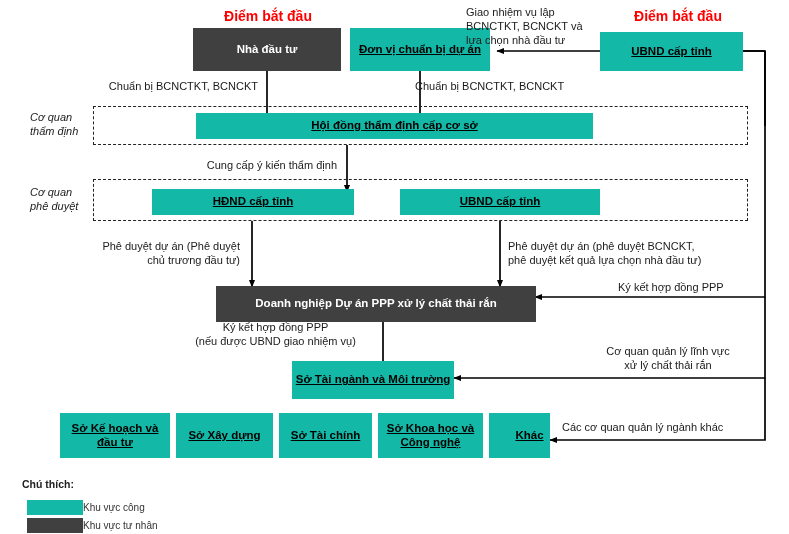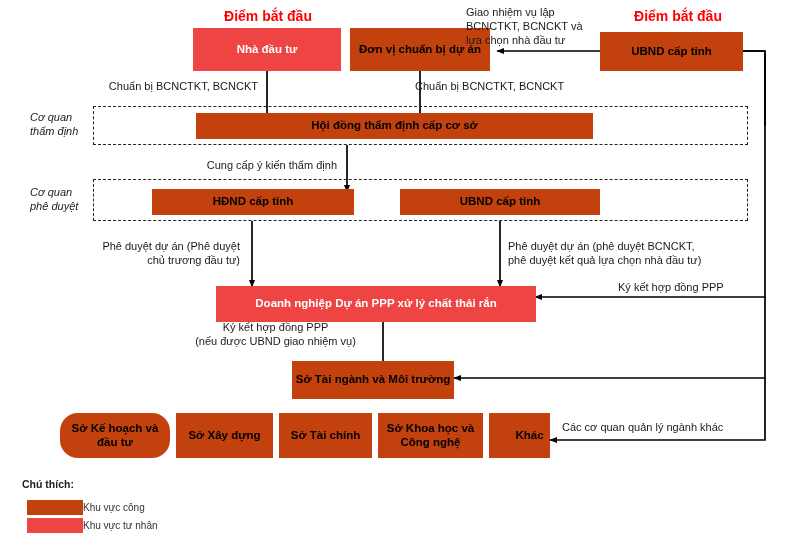--- a/index.html
+++ b/index.html
@@ -1,22 +1,22 @@
 <!DOCTYPE html>
 <html><head>
 <meta charset="utf-8">
 <style>
   html,body{margin:0;padding:0;background:#ffffff;}
   body{width:789px;height:534px;position:relative;overflow:hidden;
        font-family:"Liberation Sans","DejaVu Sans",sans-serif;color:#000;}
   #stage{position:absolute;left:0;top:0;width:789px;height:534px;}
   .box{position:absolute;display:flex;align-items:center;justify-content:center;
        text-align:center;font-weight:bold;font-size:11.5px;line-height:1.18;box-sizing:border-box;}
-  .pub{background:#c2410c;color:#000;}
-  .priv{background:#ef4444;color:#ffffff;}
+  .pub{background:#14b8a6;color:#000;text-decoration:underline;}
+  .priv{background:#404040;color:#ffffff;}
   .lbl{position:absolute;font-size:11px;line-height:1.28;color:#1a1a1a;white-space:pre;}
   .lbl.c{text-align:center;}
   .lbl.r{text-align:right;}
   .start{position:absolute;color:#ff0000;font-weight:bold;font-size:14px;white-space:nowrap;text-align:center;}
   .zone{position:absolute;border:1.5px dashed #222;box-sizing:border-box;}
   .zonelbl{position:absolute;font-style:italic;font-size:11px;line-height:1.3;color:#1a1a1a;white-space:pre;text-align:left;}
   svg.wires{position:absolute;left:0;top:0;width:789px;height:534px;pointer-events:none;}
   .legendtitle{position:absolute;font-size:10.5px;font-weight:bold;color:#222;}
   .lgsw{position:absolute;width:56px;height:15px;}
   .lgtx{position:absolute;font-size:10px;color:#333;}
@@ -88,24 +88,26 @@
   <div class="lbl r" style="left:60px;top:239px;width:180px;">Phê duyệt dự án (Phê duyệt
 chủ trương đầu tư)</div>
   <div class="lbl" style="left:508px;top:239px;">Phê duyệt dự án (phê duyệt BCNCKT,
 phê duyệt kết quả lựa chọn nhà đầu tư)</div>
   <div class="lbl" style="left:618px;top:280px;">Ký kết hợp đồng PPP</div>
 
   <div class="box priv" style="left:216px;top:286px;width:320px;height:36px;">Doanh nghiệp Dự án PPP xử lý chất thải rắn</div>
 
   <div class="lbl c" style="left:178px;top:320px;width:195px;">Ký kết hợp đồng PPP
 (nếu được UBND giao nhiệm vụ)</div>
+  <div class="lbl c" style="left:578px;top:344px;width:180px;">Cơ quan quản lý lĩnh vực
+xử lý chất thải rắn</div>
 
   <div class="box pub" style="left:292px;top:361px;width:162px;height:38px;">Sở Tài ngành và Môi trường</div>
 
-  <div class="box pub" style="left:60px;top:413px;width:110px;height:45px;border-radius:18px;">Sở Kế hoạch và đầu tư</div>
+  <div class="box pub" style="left:60px;top:413px;width:110px;height:45px;">Sở Kế hoạch và đầu tư</div>
   <div class="box pub" style="left:176px;top:413px;width:97px;height:45px;">Sở Xây dựng</div>
   <div class="box pub" style="left:279px;top:413px;width:93px;height:45px;text-align:center;">Sở Tài chính</div>
   <div class="box pub" style="left:378px;top:413px;width:105px;height:45px;">Sở Khoa học và Công nghệ</div>
   <div class="box pub" style="left:489px;top:413px;width:61px;height:45px;padding-left:20px;">Khác</div>
 
   <div class="lbl" style="left:562px;top:420px;">Các cơ quan quản lý ngành khác</div>
 
   <div class="legendtitle" style="left:22px;top:478px;">Chú thích:</div>
   <div class="lgsw pub" style="left:27px;top:500px;"></div>
   <div class="lgtx" style="left:83px;top:502px;">Khu vực công</div>

